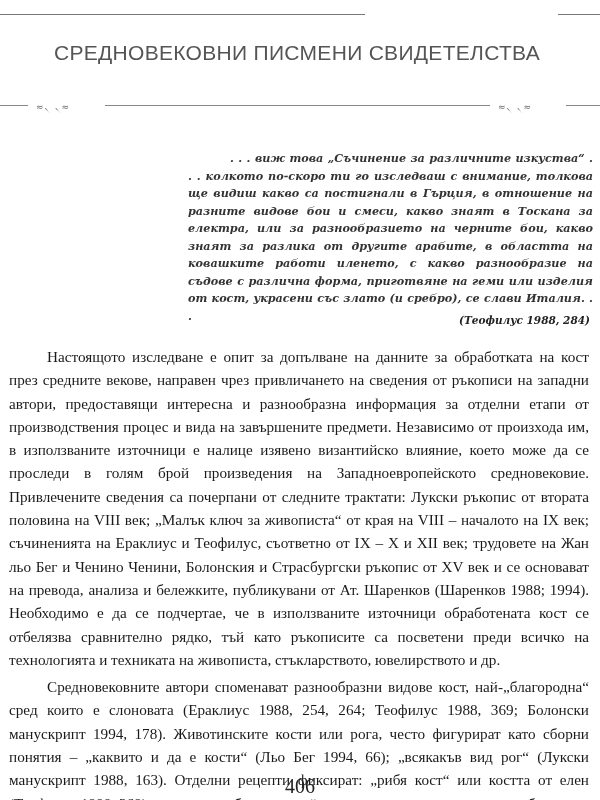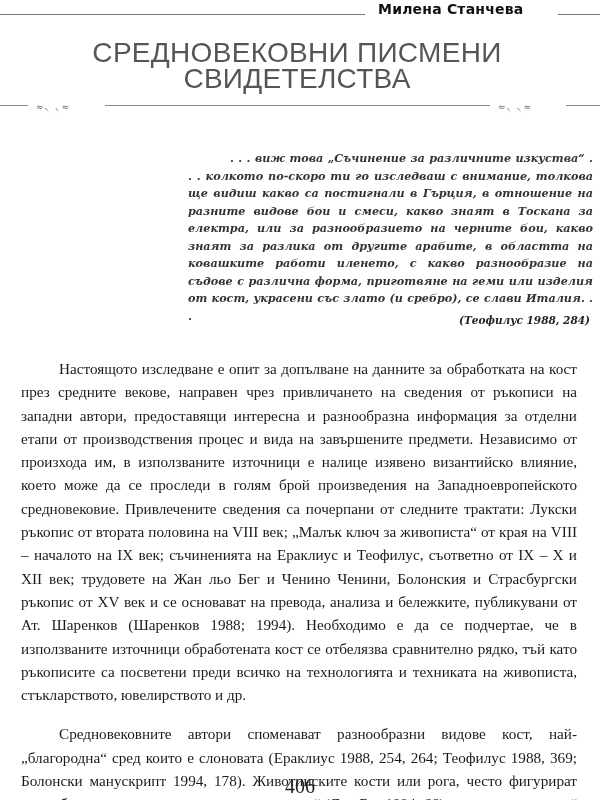--- a/index.html
+++ b/index.html
@@ -48,21 +48,21 @@
       letter-spacing: 0.2px;
       color: #111;
     }
     .title {
       position: absolute;
       top: 40px;
       left: 0;
       width: 594px;
       text-align: center;
       font-family: "Liberation Sans", sans-serif;
-      font-size: 28px;
+      font-size: 21px;
       line-height: 26px;
       color: #555;
       letter-spacing: 0.3px;
     }
     .divider {
       position: absolute;
       top: 100px;
       left: 0;
       width: 600px;
       height: 12px;
@@ -114,40 +114,39 @@
       left: 5px;
       top: 341px;
       width: 588px;
       font-family: "Liberation Serif", serif;
       font-size: 15.2px;
       line-height: 23.3px;
       color: #1a1a1a;
       text-align: justify;
     }
     .body-text p {
-      margin: 16px;
+      margin: 4px;
       text-indent: 38px;
     }
     .page-number {
       position: absolute;
       top: 775px;
       left: 0;
       width: 600px;
       text-align: center;
       font-family: "Liberation Serif", serif;
       font-size: 20px;
       color: #222;
     }
   </style>
 </head>
 <body>
 
 <div class="header-row">
   <div class="header-rule-left"></div>
-  <span class="author">Милена Станчева</span>
   <div class="header-rule-right"></div>
 </div>
 
 <div class="title">
   <div>СРЕДНОВЕКОВНИ ПИСМЕНИ СВИДЕТЕЛСТВА</div>
 </div>
 
 <div class="divider">
   <div class="div-line" style="left:0; width:28px;"></div>
   <span class="ornament" style="left:36px;">≈৲ ৲≈</span>

